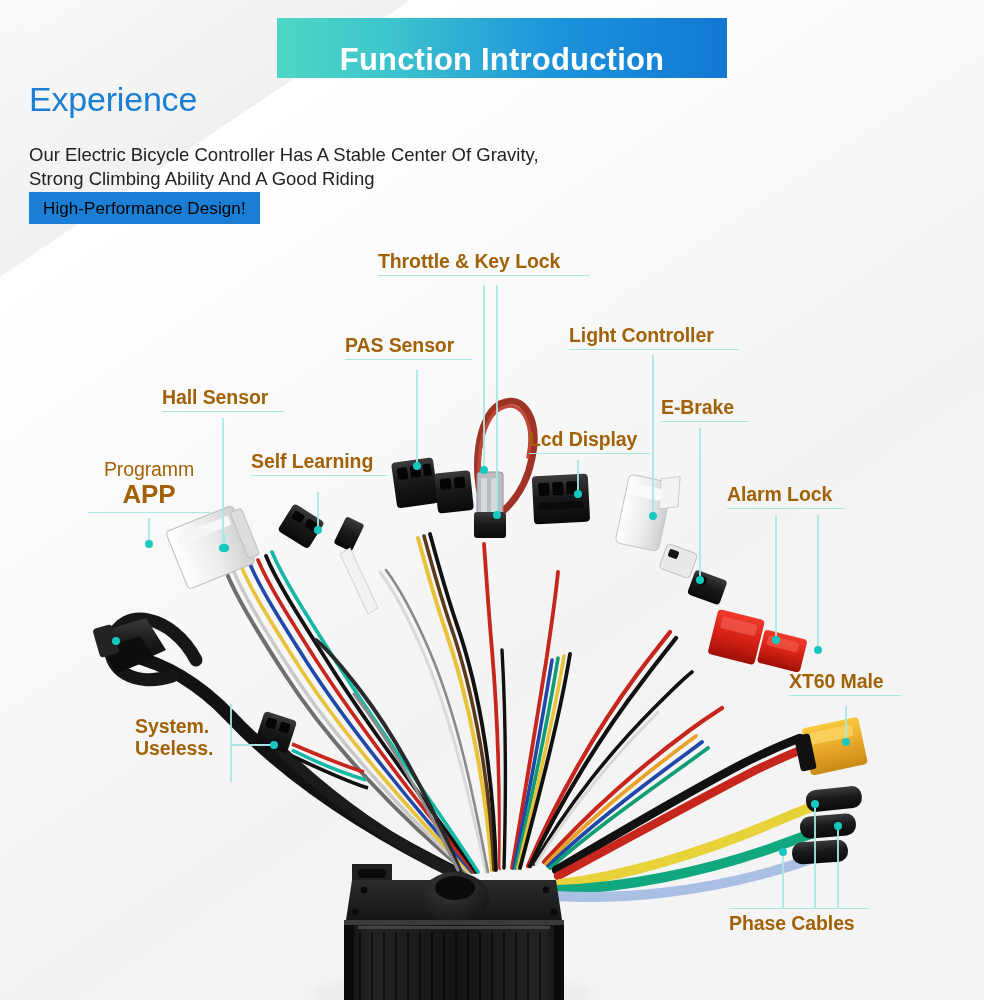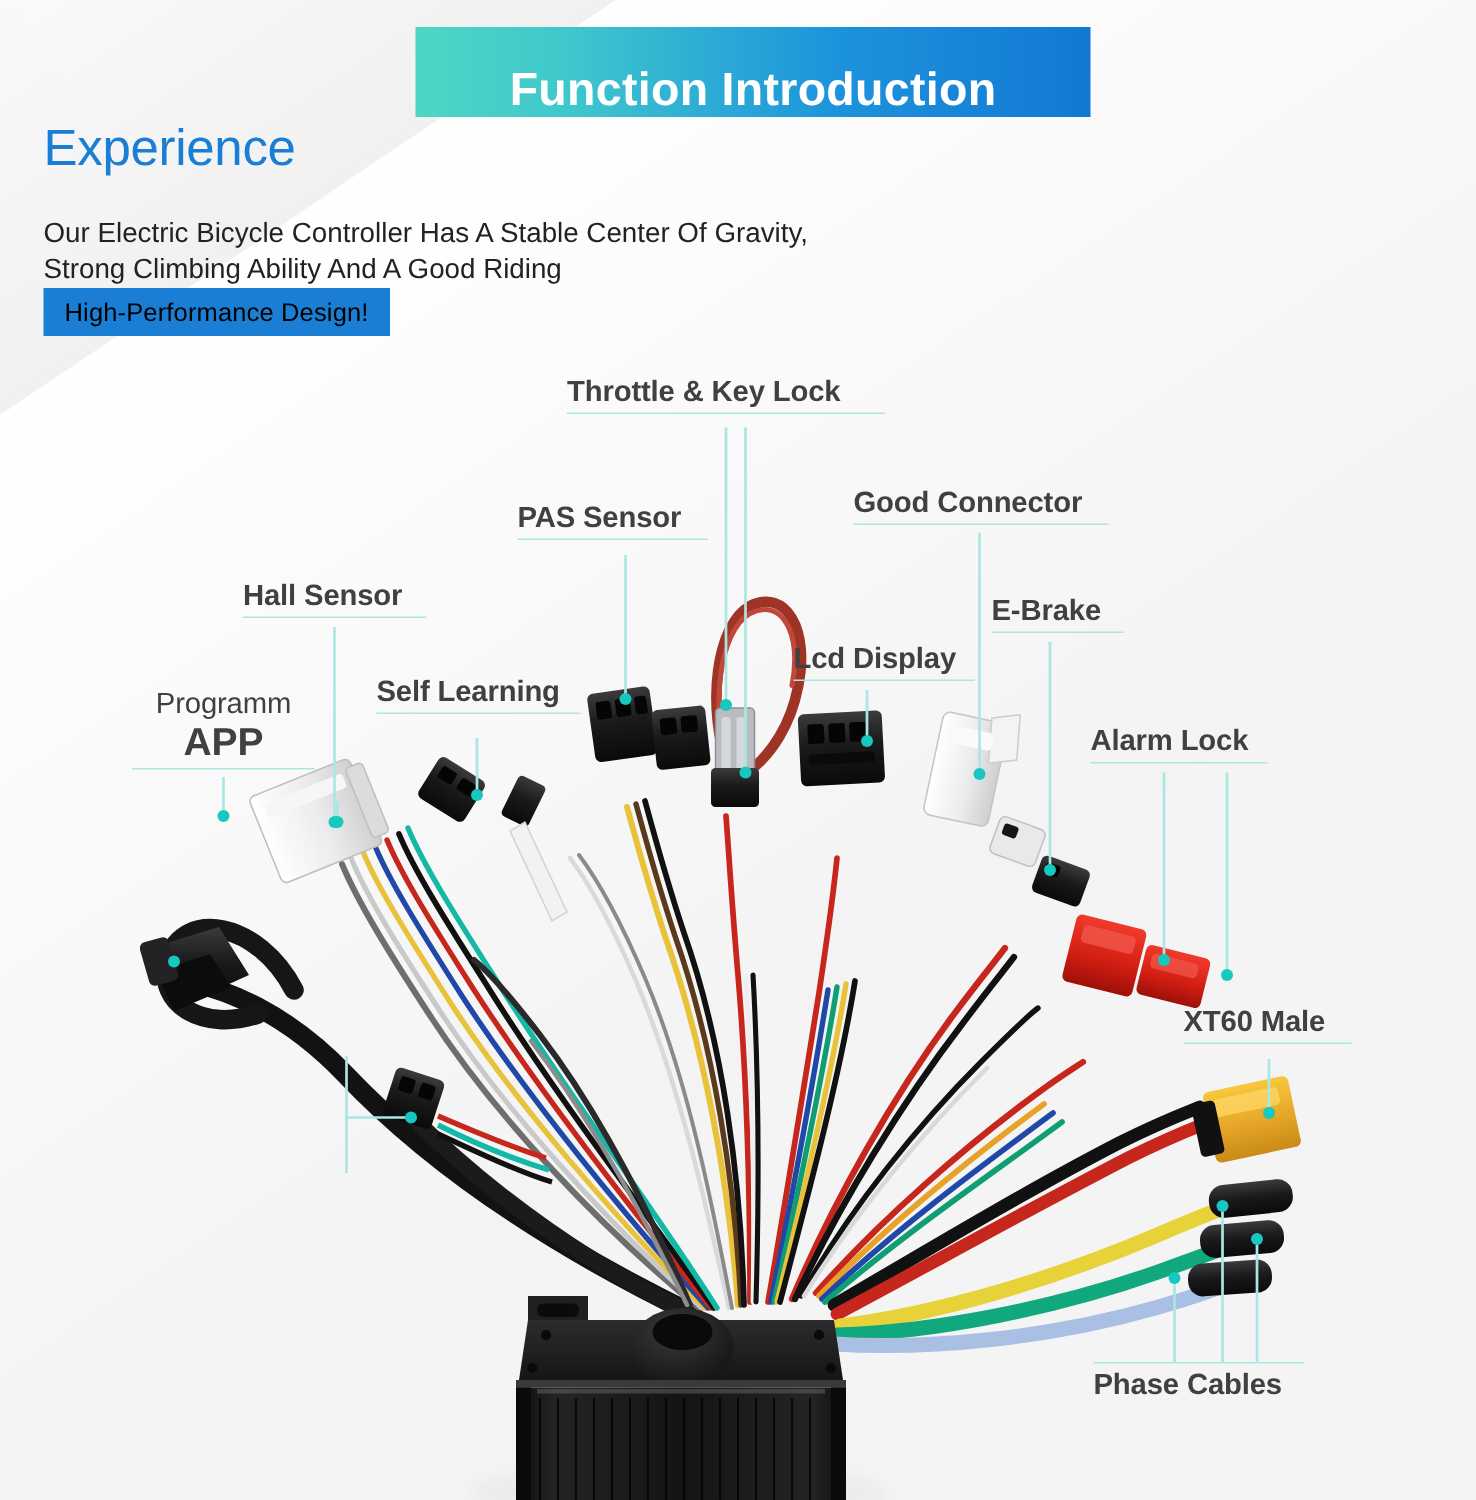--- a/index.html
+++ b/index.html
@@ -76,21 +76,21 @@
     background: #1a7fd4;
     color: #000000;
     font-size: 17px;
     padding: 7px 14px 5px 14px;
     letter-spacing: .1px;
   }
 
   
   .callout { position: absolute; }
   .callout-text {
-    color: #404040;
+    color: #a16207;
     font-size: 19.5px;
     font-weight: bold;
     white-space: nowrap;
     letter-spacing: -.1px;
     line-height: 1.13;
   }
   .callout-text.two-line { white-space: normal; }
   .callout-rule {
     height: 0; border-top: 1.6px solid #a9e8e2;
     margin-top: 3px;
@@ -432,21 +432,21 @@
     <div class="callout-text">Throttle &amp; Key Lock</div>
     <div class="callout-rule"></div>
   </div>
 
   <div class="callout" style="left:345px; top:334px; width:127px;">
     <div class="callout-text">PAS Sensor</div>
     <div class="callout-rule"></div>
   </div>
 
   <div class="callout" style="left:569px; top:324px; width:170px;">
-    <div class="callout-text">Good Connector</div>
+    <div class="callout-text">Light Controller</div>
     <div class="callout-rule"></div>
   </div>
 
   <div class="callout" style="left:162px; top:386px; width:122px;">
     <div class="callout-text">Hall Sensor</div>
     <div class="callout-rule"></div>
   </div>
 
   <div class="callout" style="left:529px; top:428px; width:121px;">
     <div class="callout-text">Lcd Display</div>
@@ -474,19 +474,25 @@
       <span class="sub-bold">APP</span>
     </div>
     <div class="callout-rule"></div>
   </div>
 
   <div class="callout" style="left:789px; top:670px; width:112px;">
     <div class="callout-text">XT60 Male</div>
     <div class="callout-rule"></div>
   </div>
 
+  <div class="callout" style="left:135px; top:715px; width:96px;">
+    <div class="callout-text two-line">
+      <span class="sub-reg" style="font-weight:bold;">System.</span>
+      <span class="sub-reg" style="font-weight:bold;">Useless.</span>
+    </div>
+  </div>
 
   <div class="callout" style="left:729px; top:908px; width:140px;">
     <div class="callout-rule above"></div>
     <div class="callout-text">Phase Cables</div>
   </div>
 
 </div>
 
 </body></html>

